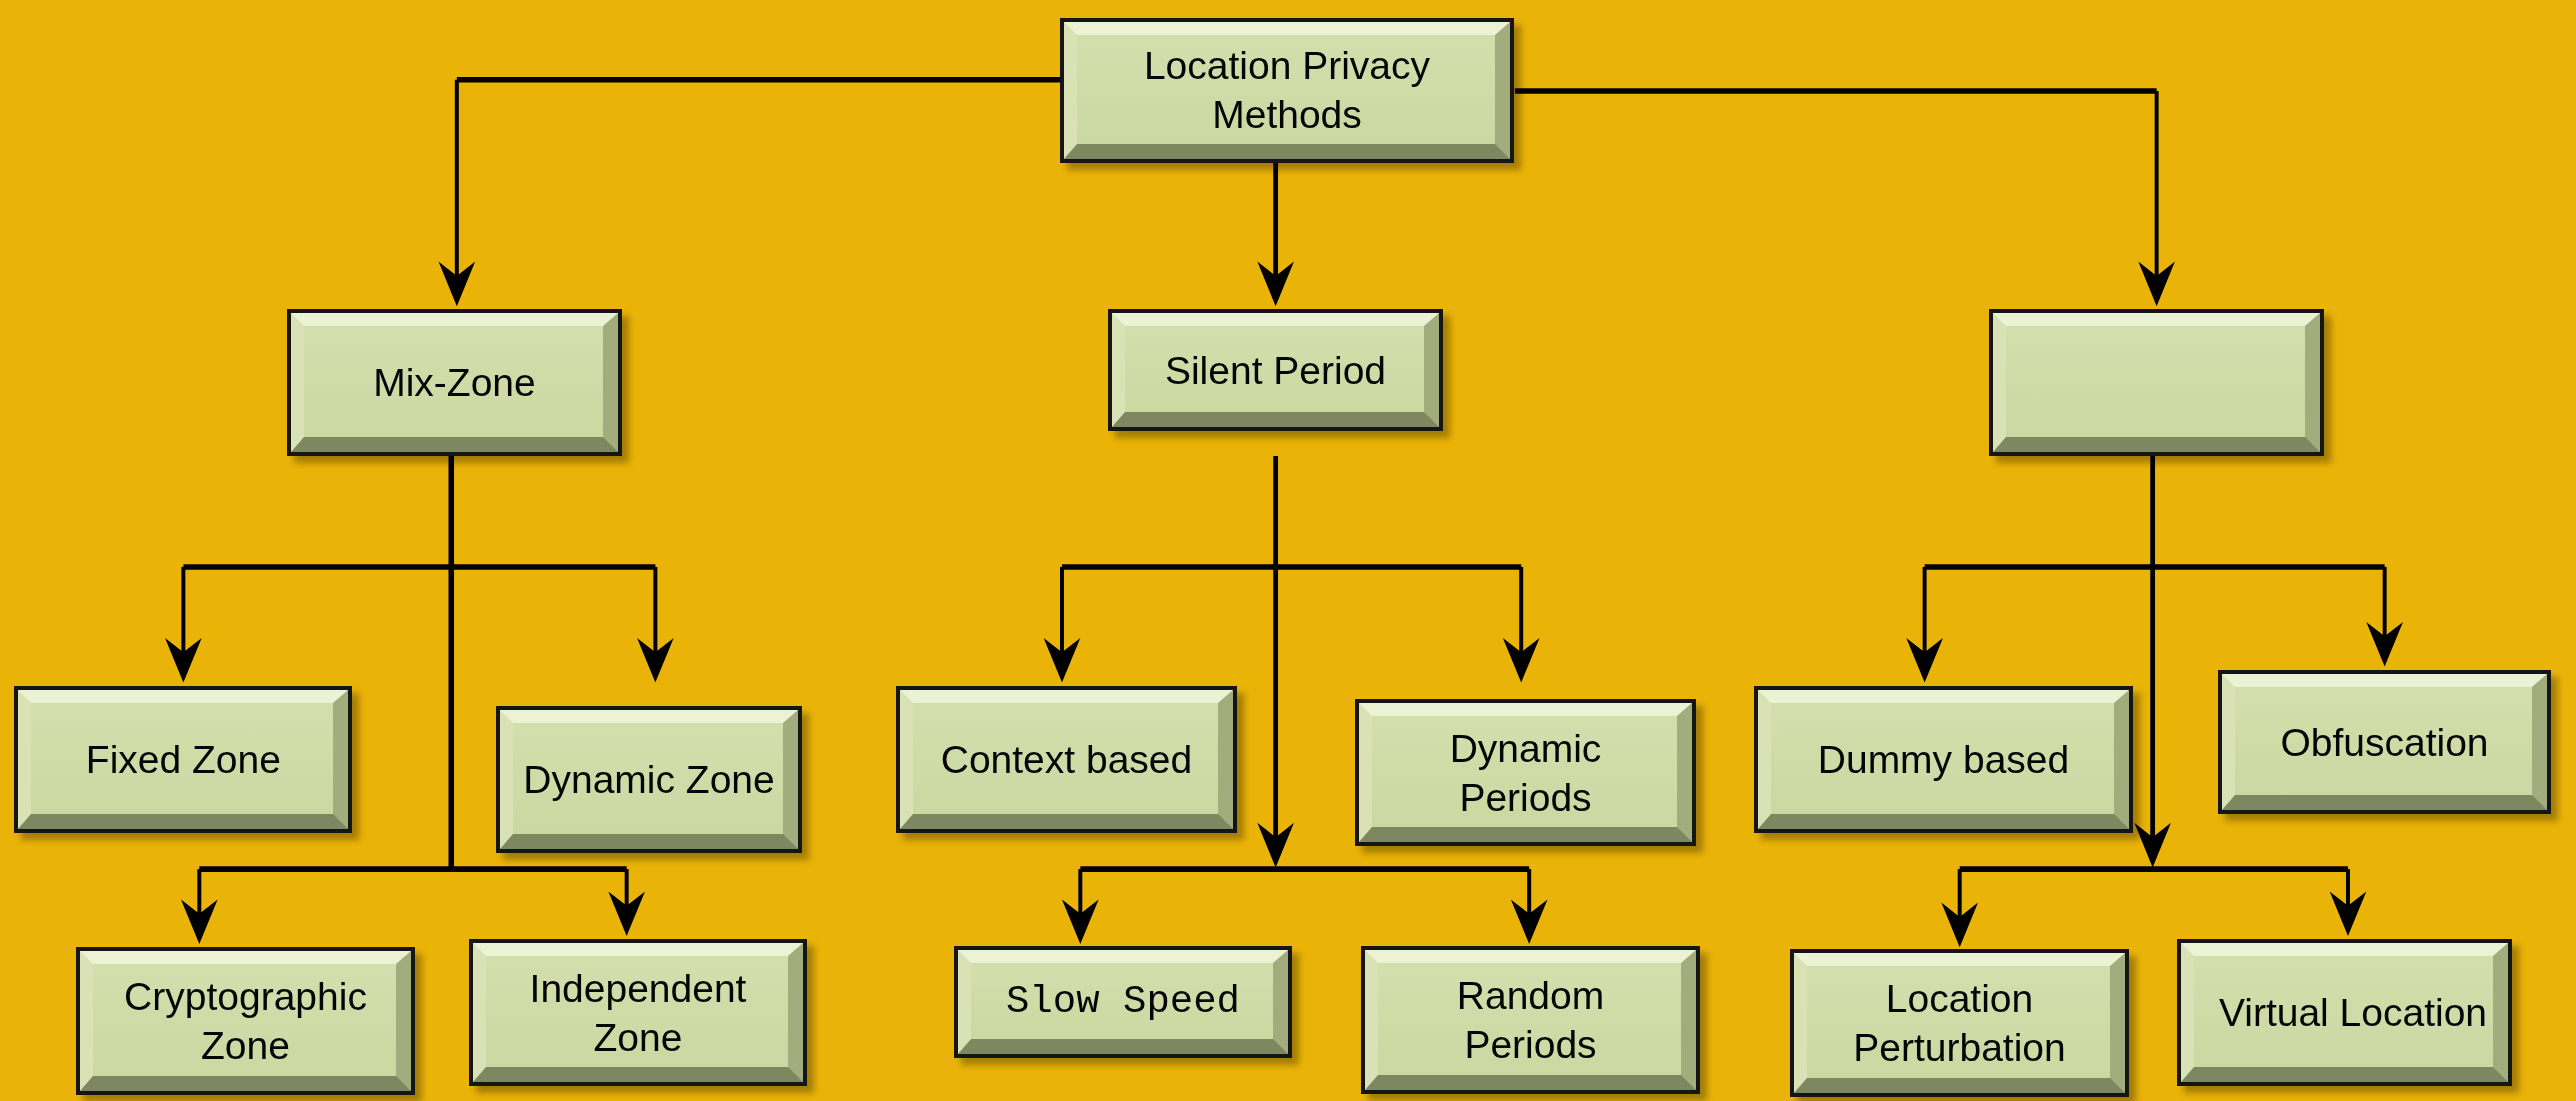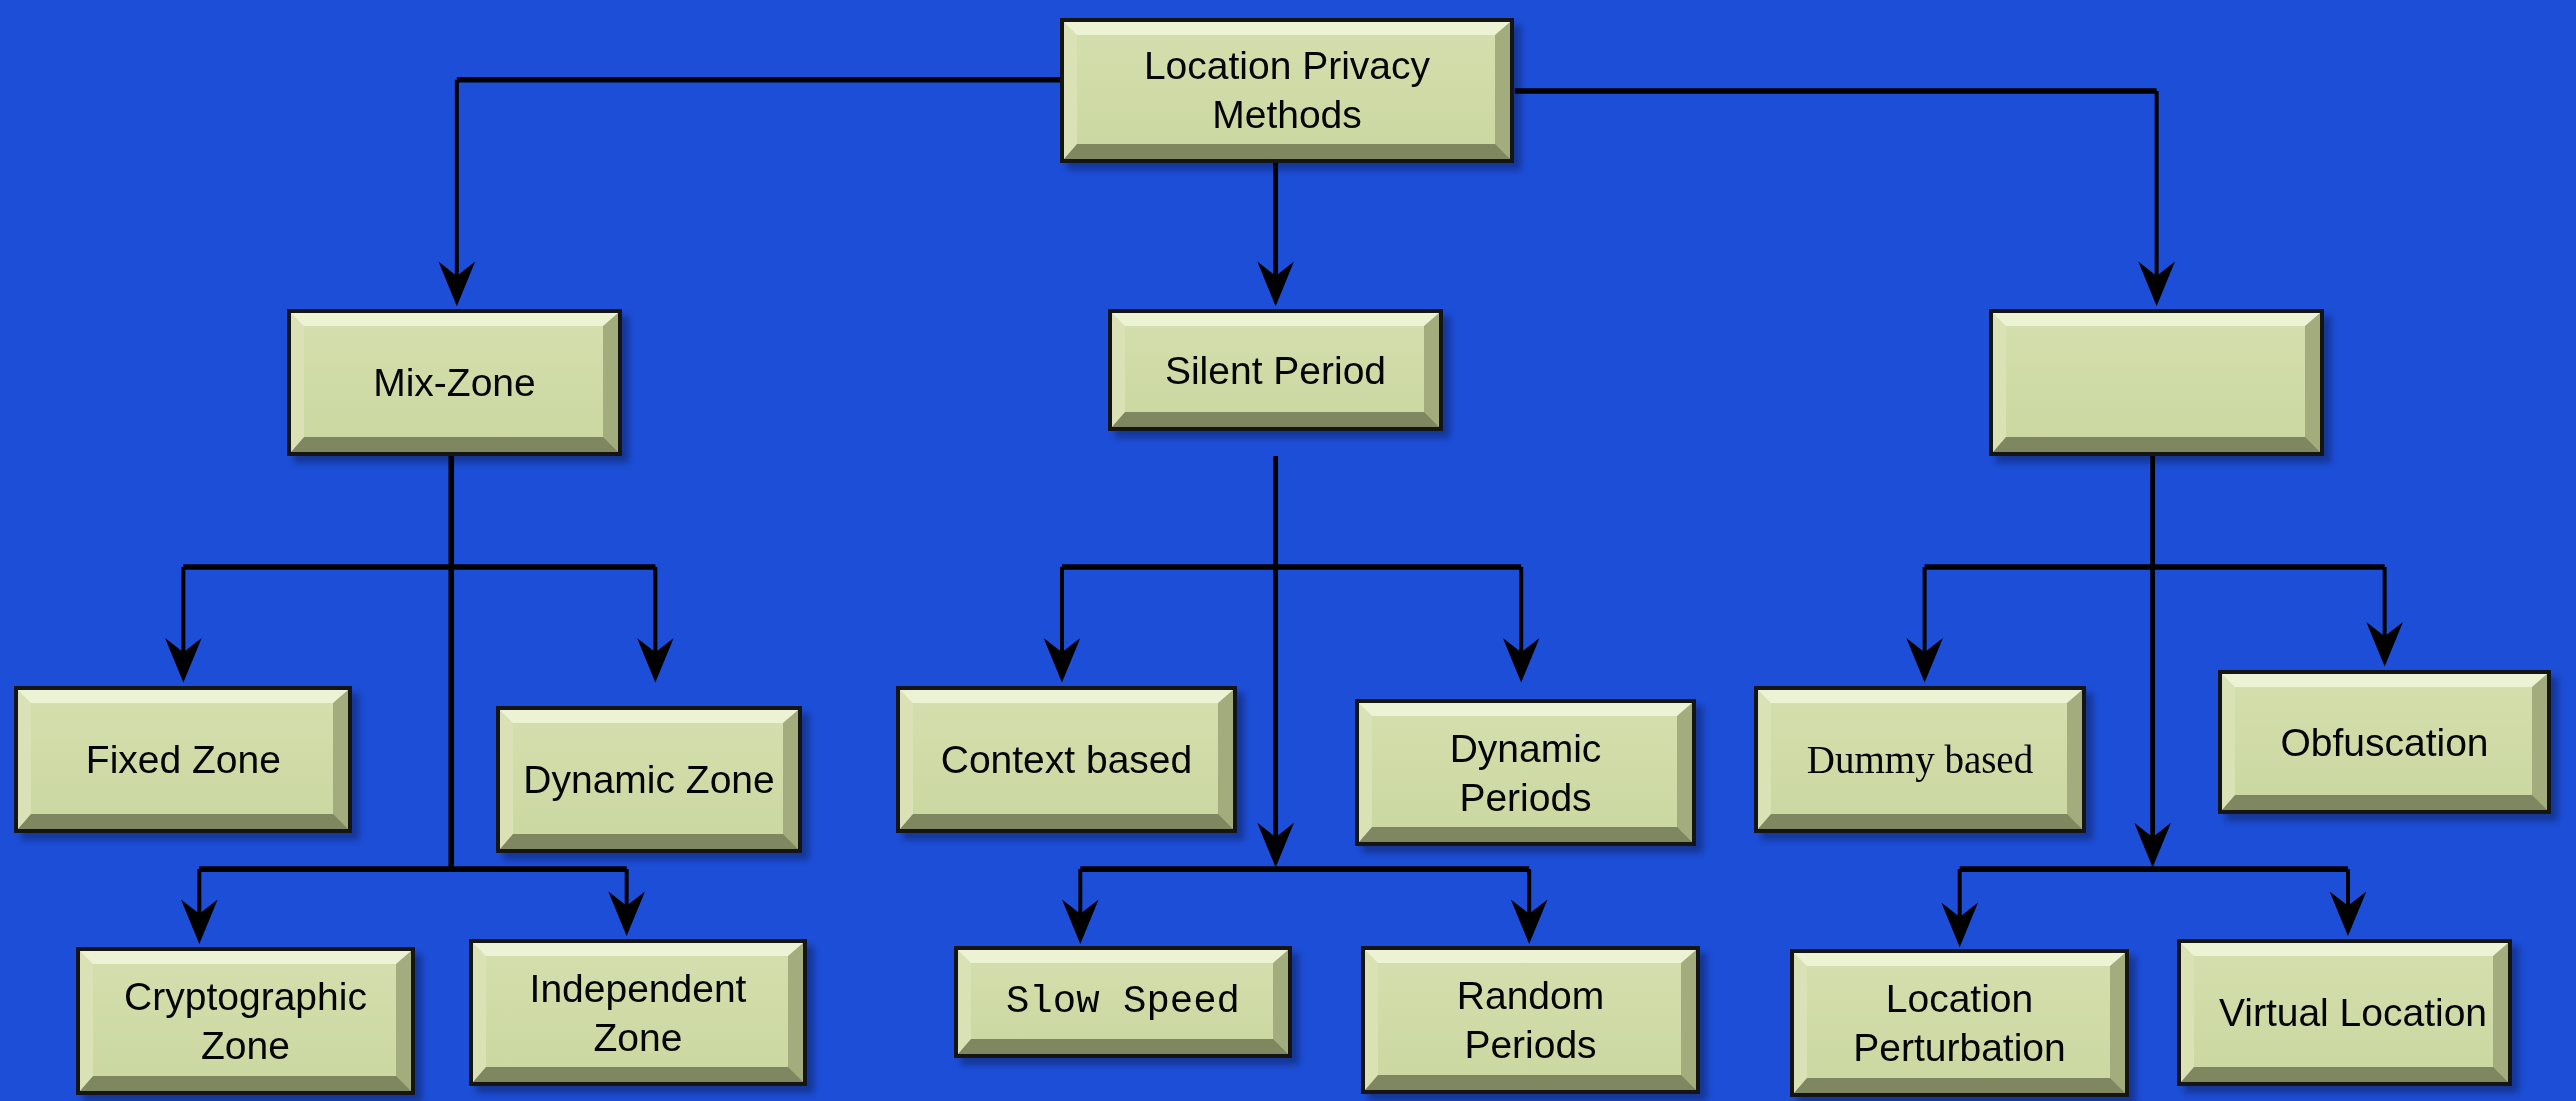--- a/index.html
+++ b/index.html
@@ -1,20 +1,20 @@
 <!DOCTYPE html>
 <html style="font-size:12.8px"><head>
 <meta charset="utf-8">
 <style>
   html,body{margin:0;padding:0;background:#ffffff;}
   #stage{
     position:relative;
     width:2576px;
     height:1102px;
-    background:#1d4ed8;
+    background:#eab308;
     font-family:"Liberation Sans", sans-serif;
     overflow:hidden;
   }
   #wires{position:absolute;left:0;top:0;width:2576px;height:1102px;}
   .box{
     position:absolute;
     box-sizing:border-box;
     border:4px solid #151515;
     background:linear-gradient(#d4dfae,#cbd7a0);
     box-shadow:7.2px 7.2px 6.4px rgba(0,0,0,0.30);
@@ -130,21 +130,21 @@
     <span class="label">Dynamic Zone</span>
   </div>
   <div class="box nowrap" style="left:896px;top:686px;width:341px;height:147px;">
     <span class="bevel"></span>
     <span class="label">Context based</span>
   </div>
   <div class="box narrow" style="left:1355px;top:686px;width:341px;height:147px;margin-top:13px;">
     <span class="bevel"></span>
     <span class="label">Dynamic Periods</span>
   </div>
-  <div class="box nowrap" style="left:1754px;top:686px;width:332px;height:147px;font-family:Liberation Serif, serif;">
+  <div class="box nowrap" style="left:1754px;top:686px;width:379px;height:147px;">
     <span class="bevel"></span>
     <span class="label">Dummy based</span>
   </div>
   <div class="box" style="left:76px;top:947px;width:339px;height:148px;">
     <span class="bevel"></span>
     <span class="label">Cryptographic Zone</span>
   </div>
 
   <div class="box nowrap" style="left:2218px;top:670px;width:333px;height:144px;">
     <span class="bevel"></span>

